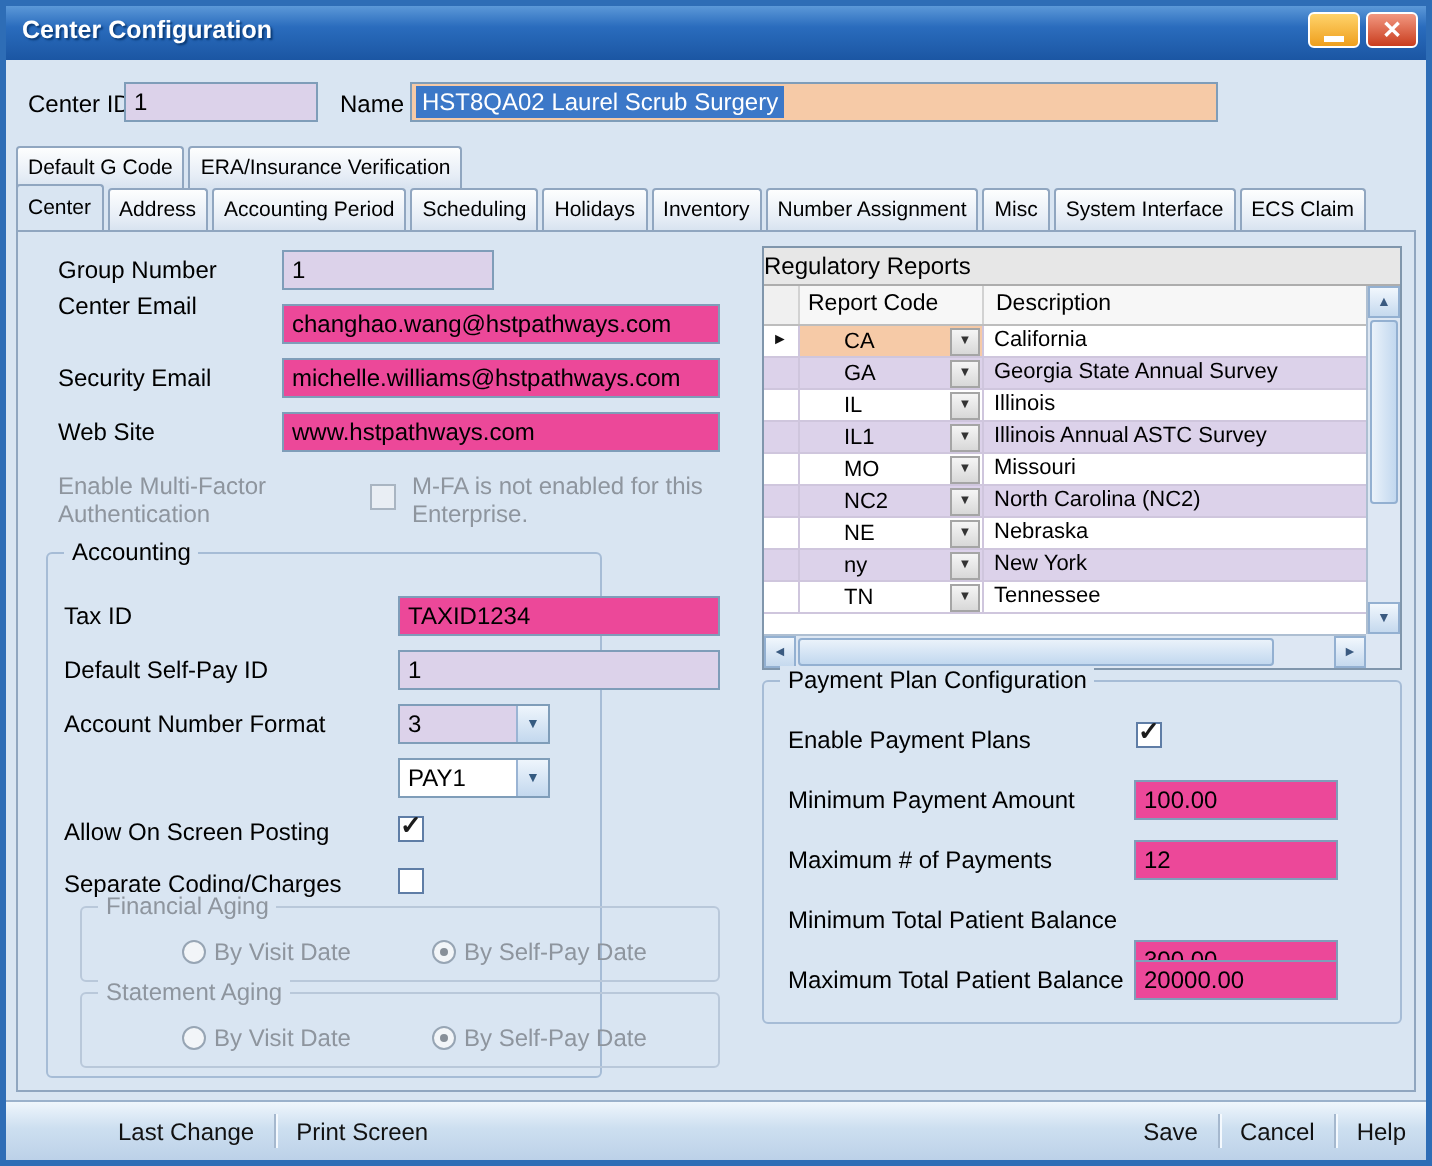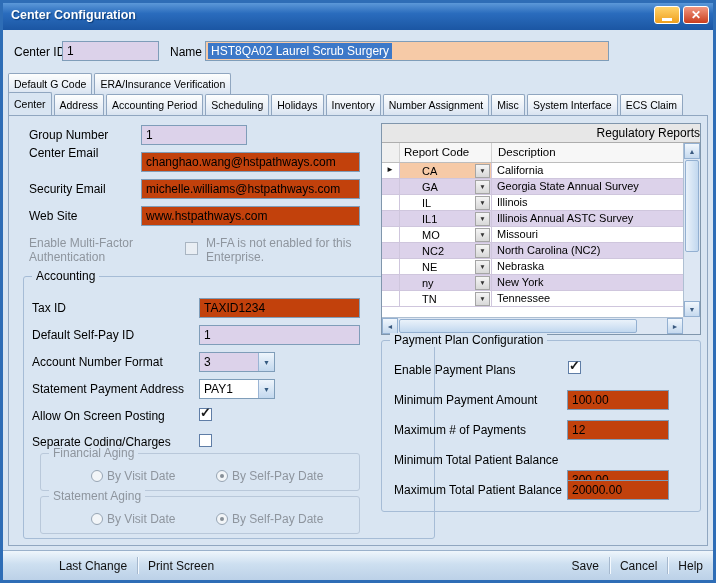--- a/index.html
+++ b/index.html
@@ -11,21 +11,21 @@
   .titlebar{position:absolute;top:0;left:0;right:0;height:30px;background:linear-gradient(180deg,#6aa5e0 0%,#2a6cbd 45%,#1b56a3 100%);}
   .title{position:absolute;left:11px;top:8px;color:#fff;font-weight:bold;font-size:12.5px;text-shadow:1px 1px 1px #0a3a75;}
   .winbtn{position:absolute;top:6px;width:26px;height:18px;border:1px solid #fff;border-radius:3px;display:flex;align-items:center;justify-content:center;color:#fff;font-weight:bold;}
   .btn-min{right:36px;background:linear-gradient(#ffd36b,#ef9f1d);}
   .btn-min .bar{width:10px;height:3px;background:#fff;margin-top:8px;}
   .btn-close{right:7px;background:linear-gradient(#f29881,#c93d1e);font-size:12px;}
 
   
   .lbl{position:absolute;white-space:nowrap;font-size:12px;}
   .dis{color:#8e959e;}
-  .tb{position:absolute;height:20px;border:1px solid #7f9db9;background:#c2410c;font:12px "Liberation Sans",sans-serif;padding:0 4px;outline:none;color:#000;}
+  .tb{position:absolute;height:20px;border:1px solid #7f9db9;background:#ec4899;font:12px "Liberation Sans",sans-serif;padding:0 4px;outline:none;color:#000;}
   .lav{background:#dcd2ea !important;}
   .namefield{position:absolute;height:20px;background:#f6caa7;border:1px solid #7f9db9;display:flex;align-items:center;padding:0 2px;}
   .namesel{background:#3c78c8;color:#fff;padding:1px 3px;font-size:12px;white-space:nowrap;}
   .combo{position:absolute;height:20px;border:1px solid #7f9db9;background:#fff;display:flex;align-items:center;}
   .combo .val{flex:1;padding:0 4px;overflow:hidden;}
   .cbtn{width:16px;height:100%;background:linear-gradient(#eef5fc,#c3d8ee);border-left:1px solid #9ab4d4;display:flex;align-items:center;justify-content:center;font-size:7px;color:#345a80;}
   .cb{position:absolute;width:13px;height:13px;background:#fff;border:1px solid #5f7da6;}
   .cb .chk{position:absolute;top:-4px;left:0;font-size:13px;font-weight:bold;color:#1c1c1c;}
   .cb.disabled{background:#e9eef4;border-color:#a9b5c2;}
   .rb{position:absolute;width:12px;height:12px;border-radius:50%;border:1px solid #97a5b4;background:#f2f5f8;}
@@ -37,21 +37,21 @@
   .tabs{position:absolute;display:flex;gap:2px;}
   .tabs1{left:8px;top:73px;}
   .tabs2{left:8px;top:94px;}
   .tab{height:21px;line-height:20px;padding:0 5px;font-size:10.5px;background:linear-gradient(#fdfefe,#e6edf6 70%,#d8e3f0);border:1px solid #90a6c0;border-bottom:none;border-radius:2px 2px 0 0;white-space:nowrap;}
   .tab.active{background:#d9e5f2;height:23px;position:relative;top:-2px;line-height:23px;z-index:5;}
 
   .page{position:absolute;left:8px;top:115px;width:700px;height:431px;border:1px solid #90a6c0;background:#d9e5f2;}
 
   
   .grid{position:absolute;left:372px;top:7px;width:320px;height:212px;border:1px solid #8096ac;background:#fff;}
-  .grid-title{height:19px;background:#e7e7e7;border-bottom:1px solid #adadad;text-align:right;line-height:18px;font-size:12px;}
+  .grid-title{height:19px;background:#e7e7e7;border-bottom:1px solid #adadad;text-align:left;line-height:18px;font-size:12px;}
   .ghead{position:absolute;top:19px;left:0;right:17px;height:20px;display:flex;background:#f7f7f7;border-bottom:1px solid #bdbdbd;font-size:11.5px;}
   .hsel{width:18px;border-right:1px solid #d2d2d2;background:#f0f0f0;}
   .hcode{width:92px;border-right:1px solid #d2d2d2;padding:3px 4px;}
   .hdesc{flex:1;padding:3px 6px;}
   .gbody{position:absolute;top:39px;left:0;right:17px;bottom:17px;background:#fff;overflow:hidden;}
   .grow{display:flex;height:16px;font-size:11px;}
   .grow.alt{background:#dcd2ea;}
   .gsel{width:18px;border-right:1px solid #cfc6dd;border-bottom:1px solid #cfc6dd;position:relative;}
   .curarr{position:absolute;left:4px;top:2px;font-size:8px;color:#111;}
   .gcode{width:92px;border-right:1px solid #cfc6dd;border-bottom:1px solid #cfc6dd;display:flex;align-items:center;padding-left:18px;}
@@ -125,38 +125,37 @@
     <span class="lbl" style="left:20px;top:66px">Security Email</span>
     <input class="tb" style="left: 132px; top: 63px; width: 219px;" value="michelle.williams@hstpathways.com">
 
     <span class="lbl" style="left:20px;top:93px">Web Site</span>
     <input class="tb" style="left: 132px; top: 90px; width: 219px;" value="www.hstpathways.com">
 
     <span class="lbl dis" style="left:20px;top:120px;width:120px;white-space:normal;line-height:14px">Enable Multi-Factor Authentication</span>
     <div class="cb disabled" style="left:176px;top:126px"></div>
     <span class="lbl dis" style="left:197px;top:120px;width:168px;white-space:normal;line-height:14px">M-FA is not enabled for this Enterprise.</span>
 
-    <div class="groupbox" style="left:14px;top:160px;width:412px;height:263px">
+    <div class="groupbox" style="left:14px;top:160px;width:278px;height:263px">
       <span class="gb-title">Accounting</span>
 
       <span class="lbl" style="left:8px;top:24px">Tax ID</span>
       <input class="tb" style="left: 175px; top: 21px; width: 161px;" value="TAXID1234">
 
       <span class="lbl" style="left:8px;top:51px">Default Self-Pay ID</span>
       <input class="tb lav" style="left: 175px; top: 48px; width: 161px;" value="1">
 
       <span class="lbl" style="left:8px;top:78px">Account Number Format</span>
       <div class="combo lav" style="left:175px;top:75px;width:76px">
         <span class="val">3</span>
         <span class="cbtn">
             <span>▼</span>
           </span>
       </div>
 
-      <span class="lbl" style="left:8px;top:105px">Statement Payment Address</span>
       <div class="combo" style="left:175px;top:102px;width:76px">
         <span class="val">PAY1</span>
         <span class="cbtn">
             <span>▼</span>
           </span>
       </div>
 
       <span class="lbl" style="left:8px;top:132px">Allow On Screen Posting</span>
       <div class="cb" style="left:175px;top:131px">
           <span class="chk">✓</span>

